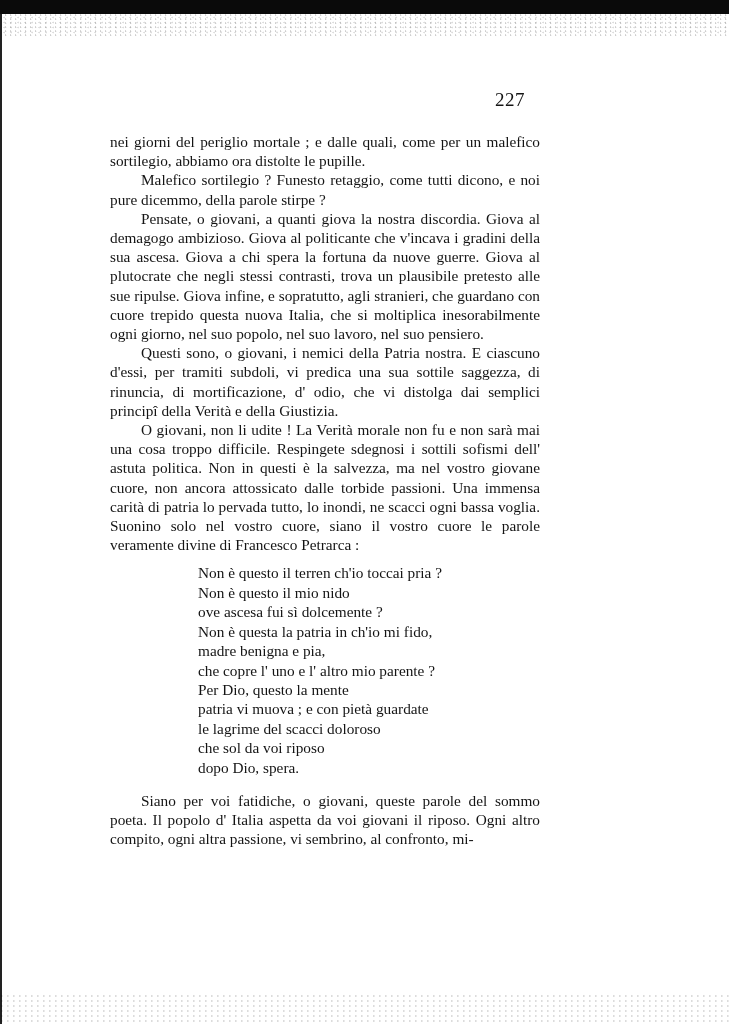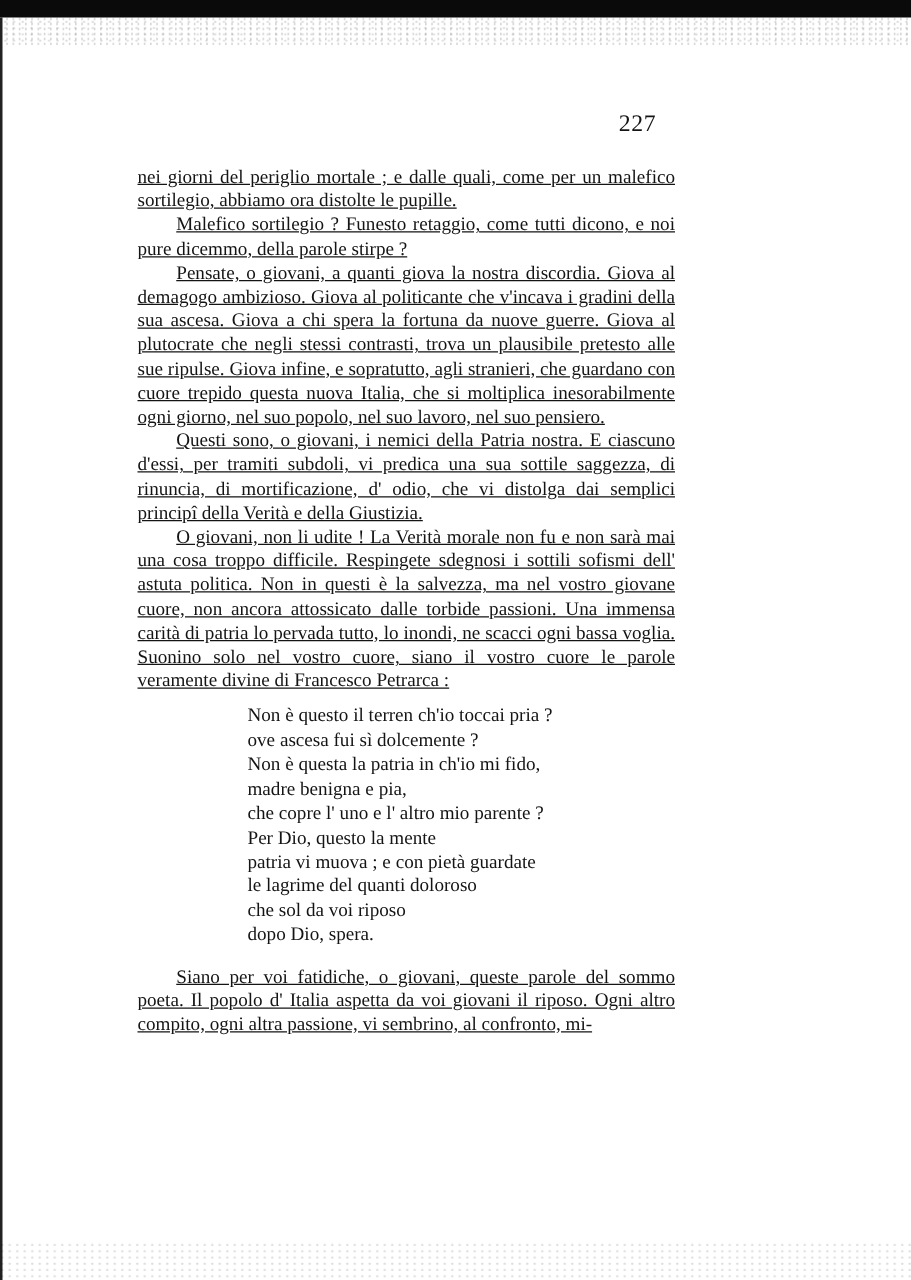--- a/index.html
+++ b/index.html
@@ -32,21 +32,21 @@
   }
   .page-number {
     position: absolute; left: 495px; top: 89px;
     font-size: 19px; letter-spacing: 0.5px;
   }
   .text-block {
     position: absolute; left: 110px; top: 132px; width: 430px;
     font-size: 15.3px; line-height: 19.2px;
     text-align: justify;
   }
-  .para { margin: 0; text-indent: 31px; text-decoration: underline; }
+  .para { margin: 0; text-indent: 31px; }
   .para.noindent { text-indent: 0; }
   .verse {
     margin: 9px 0 14px 88px;
     font-size: 15.3px; line-height: 19.4px;
   }
   .verse-line { display: block; white-space: nowrap; }
 </style>
 </head>
 <body>
 
@@ -59,25 +59,26 @@
 
 <div class="text-block">
   <p class="para noindent">nei giorni del periglio mortale ; e dalle quali, come per un malefico sortilegio, abbiamo ora distolte le pupille.</p>
   <p class="para">Malefico sortilegio ? Funesto retaggio, come tutti dicono, e noi pure dicemmo, della parole stirpe ?</p>
   <p class="para">Pensate, o giovani, a quanti giova la nostra discordia. Giova al demagogo ambizioso. Giova al politicante che v'incava i gradini della sua ascesa. Giova a chi spera la fortuna da nuove guerre. Giova al plutocrate che negli stessi contrasti, trova un plausibile pretesto alle sue ripulse. Giova infine, e sopratutto, agli stranieri, che guardano con cuore trepido questa nuova Italia, che si moltiplica inesorabilmente ogni giorno, nel suo popolo, nel suo lavoro, nel suo pensiero.</p>
   <p class="para">Questi sono, o giovani, i nemici della Patria nostra. E ciascuno d'essi, per tramiti subdoli, vi predica una sua sottile saggezza, di rinuncia, di mortificazione, d' odio, che vi distolga dai semplici principî della Verità e della Giustizia.</p>
   <p class="para">O giovani, non li udite ! La Verità morale non fu e non sarà mai una cosa troppo difficile. Respingete sdegnosi i sottili sofismi dell' astuta politica. Non in questi è la salvezza, ma nel vostro giovane cuore, non ancora attossicato dalle torbide passioni. Una immensa carità di patria lo pervada tutto, lo inondi, ne scacci ogni bassa voglia. Suonino solo nel vostro cuore, siano il vostro cuore le parole veramente divine di Francesco Petrarca :</p>
 
   <div class="verse">
     <span class="verse-line">Non è questo il terren ch'io toccai pria ?</span>
+    <span class="verse-line">Non è questo il mio nido</span>
     <span class="verse-line">ove ascesa fui sì dolcemente ?</span>
     <span class="verse-line">Non è questa la patria in ch'io mi fido,</span>
     <span class="verse-line">madre benigna e pia,</span>
     <span class="verse-line">che copre l' uno e l' altro mio parente ?</span>
     <span class="verse-line">Per Dio, questo la mente</span>
     <span class="verse-line">patria vi muova ; e con pietà guardate</span>
-    <span class="verse-line">le lagrime del quanti doloroso</span>
+    <span class="verse-line">le lagrime del scacci doloroso</span>
     <span class="verse-line">che sol da voi riposo</span>
     <span class="verse-line">dopo Dio, spera.</span>
   </div>
 
   <p class="para">Siano per voi fatidiche, o giovani, queste parole del sommo poeta. Il popolo d' Italia aspetta da voi giovani il riposo. Ogni altro compito, ogni altra passione, vi sembrino, al confronto, mi-</p>
 </div>
 
 </body></html>

